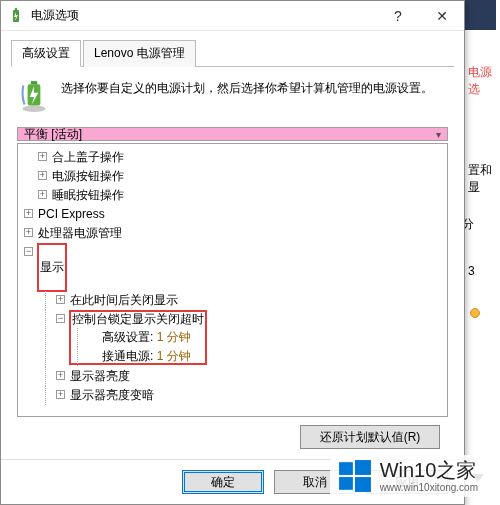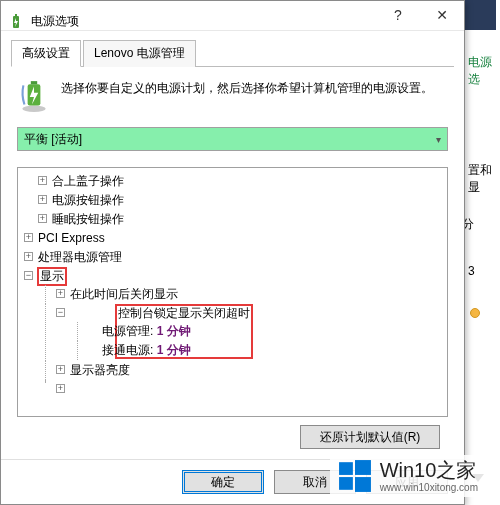--- a/index.html
+++ b/index.html
@@ -17,21 +17,21 @@
   .bg-window {
     position: absolute;
     right: 0;
     top: 0;
     width: 40px;
     height: 505px;
     background: #fff;
     border-left: 1px solid #d0d0d0;
   }
   .bg-title { position:absolute; right:4px; top:0; width:36px; height:30px; background:#2a3b5a; }
-  .bg-label { position:absolute; right:0; top:50px; width:36px; font-size:12px; color:#15803d; padding:4px; }
+  .bg-label { position:absolute; right:0; top:60px; width:36px; font-size:12px; color:#ef4444; padding:4px; }
   .bg-label2 { position:absolute; right:0; top:158px; width:36px; font-size:12px; color:#000; padding:4px; }
   .bg-val1 { position:absolute; right:0; top:212px; width:52px; font-size:12px; color:#000; padding:4px; text-align:left;}
   .bg-val2 { position:absolute; right:0; top:260px; width:36px; font-size:12px; color:#000; padding:4px; text-align:left;}
   .bg-dot { position:absolute; right:20px; top:308px; width:10px; height:10px; border-radius:50%; background:#f5b642; border:1px solid #d49820;}
   .bg-arrow { position:absolute; right:14px; top:470px; width:16px; height:16px;}
 
   
   .dialog {
     position: absolute;
     left: 0;
@@ -40,21 +40,21 @@
     height: 505px;
     background: #fff;
     border: 1px solid #8a8a8a;
     box-shadow: 2px 2px 6px rgba(0,0,0,0.25);
     display: flex;
     flex-direction: column;
   }
   .titlebar {
     height: 30px;
     display: flex;
-    align-items: flex-end;
+    align-items: center;
     padding: 0 0 0 8px;
     border-bottom: 1px solid #e8e8e8;
   }
   .titlebar .icon { width:16px; height:16px; margin-right:6px; }
   .titlebar .title { flex:1; font-size:12px; }
   .titlebar .winbtn {
     width: 44px;
     height: 30px;
     display: flex;
     align-items: center;
@@ -94,28 +94,28 @@
   .intro {
     display: flex;
     gap: 10px;
     margin-bottom: 14px;
   }
   .intro .bigicon { width:34px; height:34px; flex-shrink:0; }
   .intro .text { font-size:12px; line-height:1.5; }
 
   .plan-select {
     border:1px solid #a0a0a0;
-    height:24px;
+    height:14px;
     display:flex;
     align-items:center;
     justify-content:space-between;
     padding:0 6px;
-    margin-bottom: 16px;
+    margin-bottom: 2px;
     font-size:12px;
-    background:#86efac;
+    background:#f9a8d4;
   }
   .plan-select .chev { font-size:10px; color:#555; }
 
   .treebox {
     border:1px solid #a0a0a0;
     flex:1;
     overflow:auto;
     background:#fff;
     padding:4px 2px;
     position: relative;
@@ -123,21 +123,21 @@
   .tree ul { list-style:none; margin:0; padding-left:18px; }
   .tree > ul { padding-left:4px; }
   .tree li { position:relative; padding:1px 0 1px 14px; line-height:17px; white-space:nowrap;}
   .tree li.branch > .toggle {
     position:absolute; left:0; top:4px;
     width:9px; height:9px; border:1px solid #9a9a9a;
     font-size:9px; line-height:7px; text-align:center;
     background:#fff; color:#555;
   }
   .tree .label { font-size:12px;text-align:center; }
-  .tree .value { color:#701a75;font-weight:bold; }
+  .tree .value { color:#a16207; }
   .hl-red { outline:2px solid #e53a3a; outline-offset:-1px; }
   .tree .dotted-guide::before{
     content:"";
     position:absolute;
     left:-11px; top:0; bottom:0;
     border-left:1px dotted #aaa;
   }
 
   .btnrow {
     display:flex;
@@ -176,21 +176,21 @@
   .watermark .wt { display:flex; flex-direction:column; line-height:1.15;}
   .watermark .wt .big { font-size:20px; font-weight:300; color:#222;}
   .watermark .wt .small { font-size:10px; color:#666;}
 
   
   .treebox::-webkit-scrollbar { width:16px; }
   .treebox::-webkit-scrollbar-track { background:#f0f0f0; }
   .treebox::-webkit-scrollbar-thumb { background:#c2c2c2; border:1px solid #a8a8a8;}
   .treebox::-webkit-scrollbar-button { background:#f0f0f0; border:1px solid #c8c8c8; height:16px;}
 
-  .row-highlight-wrap { display:inline-block; padding:0 2px;}
+  .row-highlight-wrap { display:inline-block; padding:15px 2px;}
 </style>
 </head>
 <body>
 
 <div class="bg-window">
   <div class="bg-title"></div>
   <div class="bg-label">电源选</div>
   <div class="bg-label2">置和显</div>
   <div class="bg-val1">5 分</div>
   <div class="bg-val2">3</div>
@@ -267,40 +267,41 @@
           <li class="branch">
             <span class="toggle">−</span>
             <span class="label row-highlight-wrap hl-red">显示</span>
             <ul>
               <li class="branch dotted-guide">
                 <span class="toggle">+</span>
                 <span class="label">在此时间后关闭显示</span>
               </li>
               <li class="branch dotted-guide">
                 <span class="toggle">−</span>
-                <span class="hl-red" style="display:inline-block; padding:0 2px 36px 2px; margin-bottom:-36px;margin-left:46px;">
+                <span class="hl-red" style="display:inline-block; padding:0 2px 36px 2px; margin-bottom:-36px;">
                   <span class="label">控制台锁定显示关闭超时</span>
                 </span>
                 <ul>
                   <li class="dotted-guide">
-                    <span class="label">电源管理:</span>
+                    <span class="label">高级设置:</span>
                     <span class="value">1 分钟</span>
                   </li>
                   <li class="dotted-guide">
                     <span class="label">接通电源:</span>
                     <span class="value">1 分钟</span>
                   </li>
                 </ul>
               </li>
               <li class="branch dotted-guide">
                 <span class="toggle">+</span>
                 <span class="label">显示器亮度</span>
               </li>
               <li class="branch dotted-guide">
                 <span class="toggle">+</span>
+                <span class="label">显示器亮度变暗</span>
               </li>
             </ul>
           </li>
         </ul>
       </div>
     </div>
 
     <div class="btnrow">
       <button class="std wide">还原计划默认值(R)</button>
     </div>

